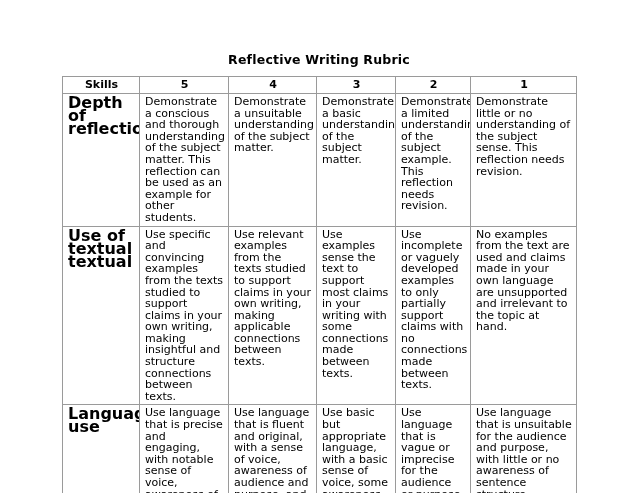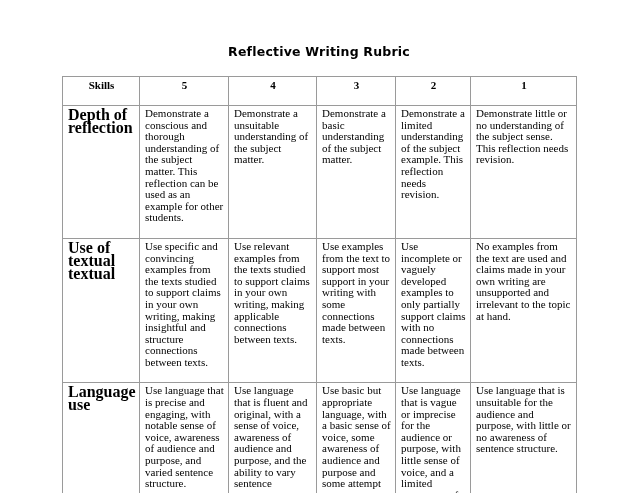--- a/index.html
+++ b/index.html
@@ -20,21 +20,21 @@
     position: absolute;
     left: 0;
     top: 0;
     width: 638px;
     height: 493px;
   }
 
   .doc-title {
     position: absolute;
     left: 0;
-    top: 44px;
+    top: 52px;
     width: 638px;
     text-align: center;
     font-size: 12.5px;
     font-weight: bold;
     letter-spacing: 0.2px;
     color: #000;
   }
 
   .rubric-wrap {
     position: absolute;
@@ -47,23 +47,22 @@
     border-collapse: collapse;
     table-layout: fixed;
     width: 514px;
     background: #ffffff;
   }
 
   table.rubric th,
   table.rubric td {
     border: 1px solid #9a9a9a;
     vertical-align: top;
-    padding: 2px 4px 14px 5px;
+    padding: 2px 4px 2px 5px;
     overflow: hidden;
-    font-family: Liberation Serif, serif;
   }
 
   
   col.c-skill { width: 77px; }
   col.c-l5    { width: 89px; }
   col.c-l4    { width: 88px; }
   col.c-l3    { width: 79px; }
   col.c-l2    { width: 75px; }
   col.c-l1    { width: 106px; }
 
@@ -132,23 +131,23 @@
           <td class="desc-cell">Demonstrate a unsuitable understanding of the subject matter.</td>
           <td class="desc-cell">Demonstrate a basic understanding of the subject matter.</td>
           <td class="desc-cell">Demonstrate a limited understanding of the subject example. This reflection needs revision.</td>
           <td class="desc-cell">Demonstrate little or no understanding of the subject sense. This reflection needs revision.</td>
         </tr>
 
         <tr class="row-text">
           <td class="skill-cell">Use of textual textual</td>
           <td class="desc-cell">Use specific and convincing examples from the texts studied to support claims in your own writing, making insightful and structure connections between texts.</td>
           <td class="desc-cell">Use relevant examples from the texts studied to support claims in your own writing, making applicable connections between texts.</td>
-          <td class="desc-cell">Use examples from the text to support most support in your writing with some connections made between texts.</td>
+          <td class="desc-cell">Use examples sense the text to support most claims in your writing with some connections made between texts.</td>
           <td class="desc-cell">Use incomplete or vaguely developed examples to only partially support claims with no connections made between texts.</td>
-          <td class="desc-cell">No examples from the text are used and claims made in your own writing are unsupported and irrelevant to the topic at hand.</td>
+          <td class="desc-cell">No examples from the text are used and claims made in your own language are unsupported and irrelevant to the topic at hand.</td>
         </tr>
 
         <tr class="row-lang">
           <td class="skill-cell">Language use</td>
           <td class="desc-cell">Use language that is precise and engaging, with notable sense of voice, awareness of audience and purpose, and varied sentence structure.</td>
           <td class="desc-cell">Use language that is fluent and original, with a sense of voice, awareness of audience and purpose, and the ability to vary sentence structure.</td>
           <td class="desc-cell">Use basic but appropriate language, with a basic sense of voice, some awareness of audience and purpose and some attempt to vary sentence structure.</td>
           <td class="desc-cell">Use language that is vague or imprecise for the audience or purpose, with little sense of voice, and a limited awareness of how to vary sentence structure.</td>
           <td class="desc-cell">Use language that is unsuitable for the audience and purpose, with little or no awareness of sentence structure.</td>
         </tr>

